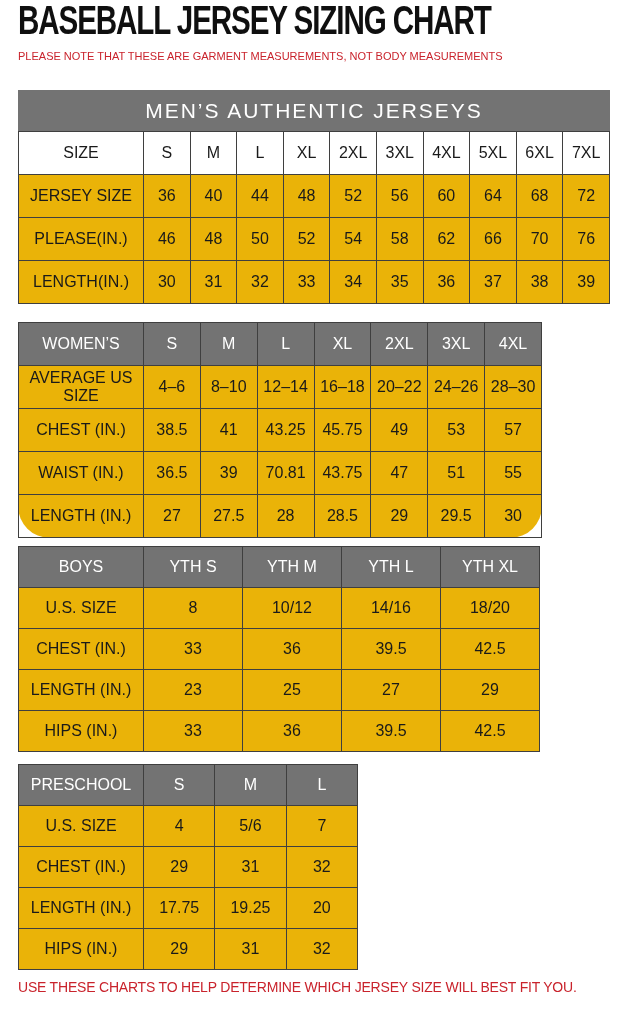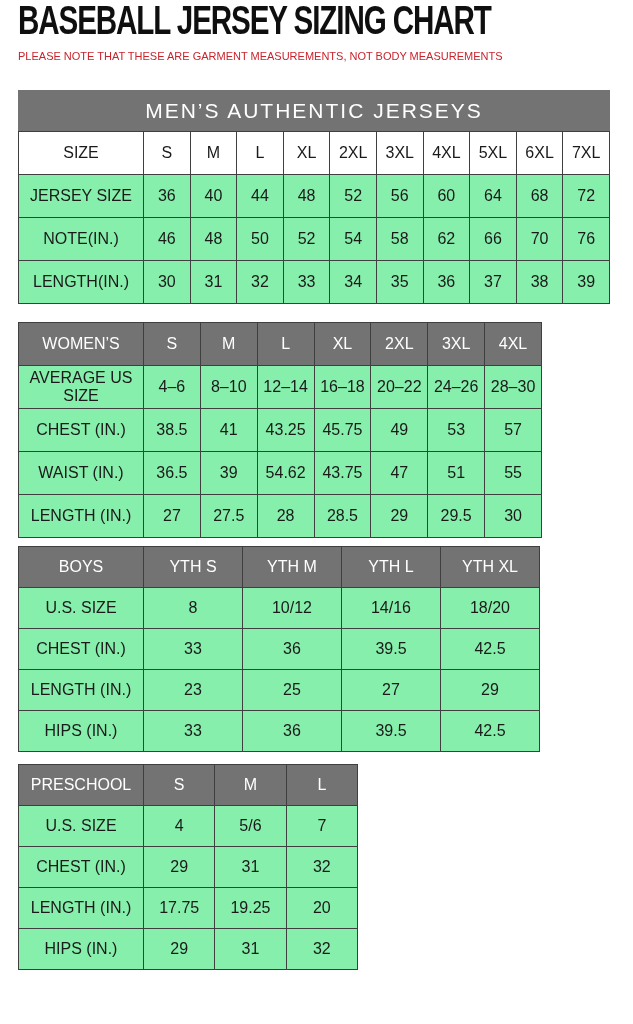--- a/index.html
+++ b/index.html
@@ -20,34 +20,34 @@
 
   .note{
     color:#c9232c;font-size:11px;line-height:20px;margin:0;width:565px;font-weight:500;
   }
 
   .banner{
     margin-top:24px;width:592px;height:41px;line-height:41px;background:#737373;
     color:#ffffff;text-align:center;font-size:21px;letter-spacing:2px;box-sizing:border-box;
   }
 
-  table{border-collapse:collapse;table-layout:fixed;background:#86efac;}
+  table{border-collapse:collapse;table-layout:fixed;background:#eab308;}
   th,td{
     border:1px solid #3f3f3f;text-align:center;vertical-align:middle;
     font-size:16px;font-weight:normal;padding:0 2px;line-height:1.15;
   }
   col.label-col{width:125px;}
 
   .tbl.mens{width:592px;}
   .tbl.mens th,.tbl.mens td{height:42px;}
   .tbl.mens thead th{background:#ffffff;color:#1a1a1a;}
 
   .gray-head thead th{background:#737373;color:#ffffff;border-color:#3f3f3f;}
 
-  .tbl.womens{width:524px;margin-top:18px;}
+  .tbl.womens{width:524px;margin-top:18px;border-radius:32px;}
   .tbl.womens th,.tbl.womens td{height:42px;}
 
   .tbl.boys{width:522px;margin-top:8px;}
   .tbl.boys th,.tbl.boys td{height:40px;}
 
   .tbl.preschool{width:340px;margin-top:12px;}
   .tbl.preschool th,.tbl.preschool td{height:40px;}
 
   .footer-note{
     color:#c9232c;font-size:14px;letter-spacing:-0.2px;margin:9px 0 0 0;
@@ -102,21 +102,21 @@
           <td>44</td>
           <td>48</td>
           <td>52</td>
           <td>56</td>
           <td>60</td>
           <td>64</td>
           <td>68</td>
           <td>72</td>
         </tr>
         <tr>
-          <td>NOTE(IN.)</td>
+          <td>PLEASE(IN.)</td>
           <td>46</td>
           <td>48</td>
           <td>50</td>
           <td>52</td>
           <td>54</td>
           <td>58</td>
           <td>62</td>
           <td>66</td>
           <td>70</td>
           <td>76</td>
@@ -178,21 +178,21 @@
           <td>43.25</td>
           <td>45.75</td>
           <td>49</td>
           <td>53</td>
           <td>57</td>
         </tr>
         <tr>
           <td>WAIST (IN.)</td>
           <td>36.5</td>
           <td>39</td>
-          <td>54.62</td>
+          <td>70.81</td>
           <td>43.75</td>
           <td>47</td>
           <td>51</td>
           <td>55</td>
         </tr>
         <tr>
           <td>LENGTH (IN.)</td>
           <td>27</td>
           <td>27.5</td>
           <td>28</td>
@@ -289,14 +289,15 @@
         </tr>
         <tr>
           <td>HIPS (IN.)</td>
           <td>29</td>
           <td>31</td>
           <td>32</td>
         </tr>
       </tbody>
     </table>
 
+  <p class="footer-note">USE THESE CHARTS TO HELP DETERMINE WHICH JERSEY SIZE WILL BEST FIT YOU.</p>
 
 </div>
 
 </body></html>

